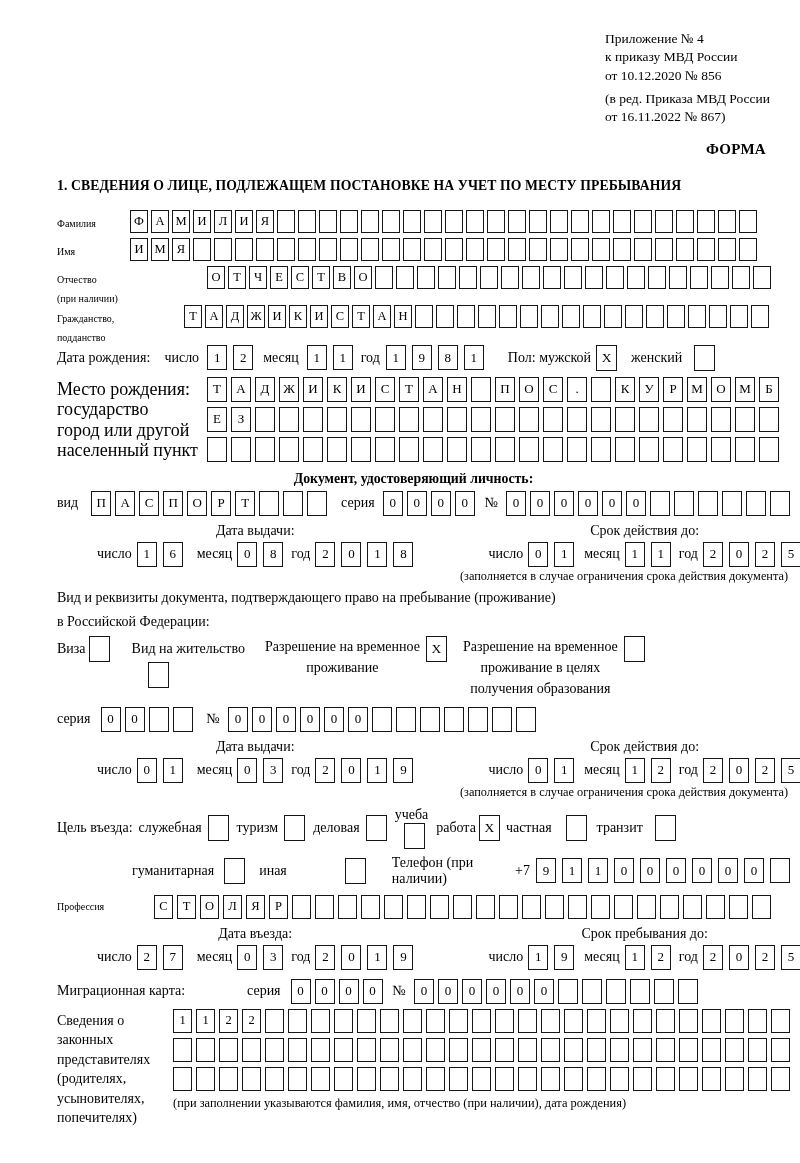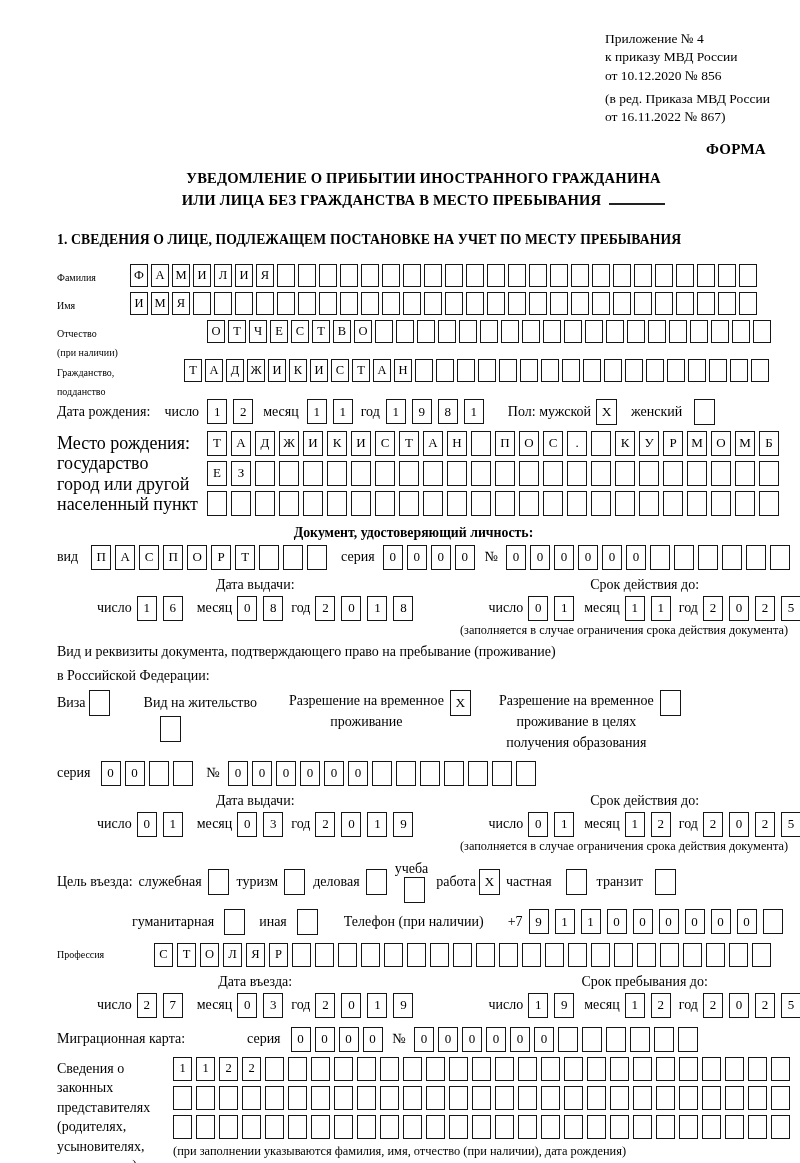--- a/index.html
+++ b/index.html
@@ -39,21 +39,21 @@
   .bp-r .cells { margin-bottom:5px; }
 
   .doch { text-align:center; font-weight:700; font-size:13.8px; margin-top:4px; margin-right:20px; }
 
   .dates { display:flex; margin-top:7px; }
   .dcap { text-align:center; font-size:14px; }
   .drow { display:flex; align-items:center; margin-top:3px; }
   .dlbl { font-size:14px; margin-right:5px; }
   .note { font-size:12.3px; text-align:right; padding-right:2px; margin-top:2px; }
 
-  .opts { display:flex; align-items:flex-start; margin-top:6px;gap:12px; }
+  .opts { display:flex; align-items:flex-start; margin-top:6px; }
   .opt { display:flex; align-items:flex-start; }
   .optt { text-align:center; font-size:14px; line-height:1.5; }
   .opt .cbox { margin-left:6px; }
 
   .prow { display:flex; align-items:center; margin-top:7px; flex-wrap:nowrap; }
   .pitem { display:flex; align-items:center; }
   .pitem .cbox { margin-left:6px; }
 
   .reps { display:flex; margin-top:5px; }
   .reps-l { width:125px; font-size:14px; line-height:19.5px; padding-top:2px; }
@@ -69,26 +69,20 @@
     <div>Приложение № 4</div>
     <div>к приказу МВД России</div>
     <div>от 10.12.2020 № 856</div>
     <div class="gap"></div>
     <div>(в ред. Приказа МВД России</div>
     <div>от 16.11.2022 № 867)</div>
   </div>
 
   <div class="forma">ФОРМА</div>
 
-  <div class="title">
-    <div>УВЕДОМЛЕНИЕ О ПРИБЫТИИ ИНОСТРАННОГО ГРАЖДАНИНА</div>
-    <div>
-      <span>ИЛИ ЛИЦА БЕЗ ГРАЖДАНСТВА В МЕСТО ПРЕБЫВАНИЯ</span><span class="blank-line"></span>
-    </div>
-  </div>
 
   <div class="sec">1. СВЕДЕНИЯ О ЛИЦЕ, ПОДЛЕЖАЩЕМ ПОСТАНОВКЕ НА УЧЕТ ПО МЕСТУ ПРЕБЫВАНИЯ</div>
 
   <div class="frow" style="margin-top:16px;">
     <div class="lbl w73">Фамилия</div>
     <div class="cells">
         <span class="cell">Ф</span>
         <span class="cell">А</span>
         <span class="cell">М</span>
         <span class="cell">И</span>
@@ -565,21 +559,21 @@
       <span class="t">транзит</span>
       <span class="cbox" style="margin-left:12px;"></span>
     </div>
   </div>
 
   <div class="prow" style="margin-top:6px;">
     <div class="pitem" style="margin-left:75px;">
       <span class="t">гуманитарная</span>
       <span class="cbox" style="margin-left:10px;"></span>
     </div>
-    <div class="pitem" style="margin-left:14px;">
+    <div class="pitem" style="margin-left:14px;gap:48px;">
       <span class="t">иная</span>
       <span class="cbox" style="margin-left:10px;"></span>
     </div>
     <span class="t" style="margin-left:26px;">Телефон (при наличии)</span>
     <span class="t" style="margin-left:24px; margin-right:6px;">+7</span>
     <span class="cells dt">
         <span class="cell">9</span>
         <span class="cell">1</span>
         <span class="cell">1</span>
         <span class="cell">0</span>

